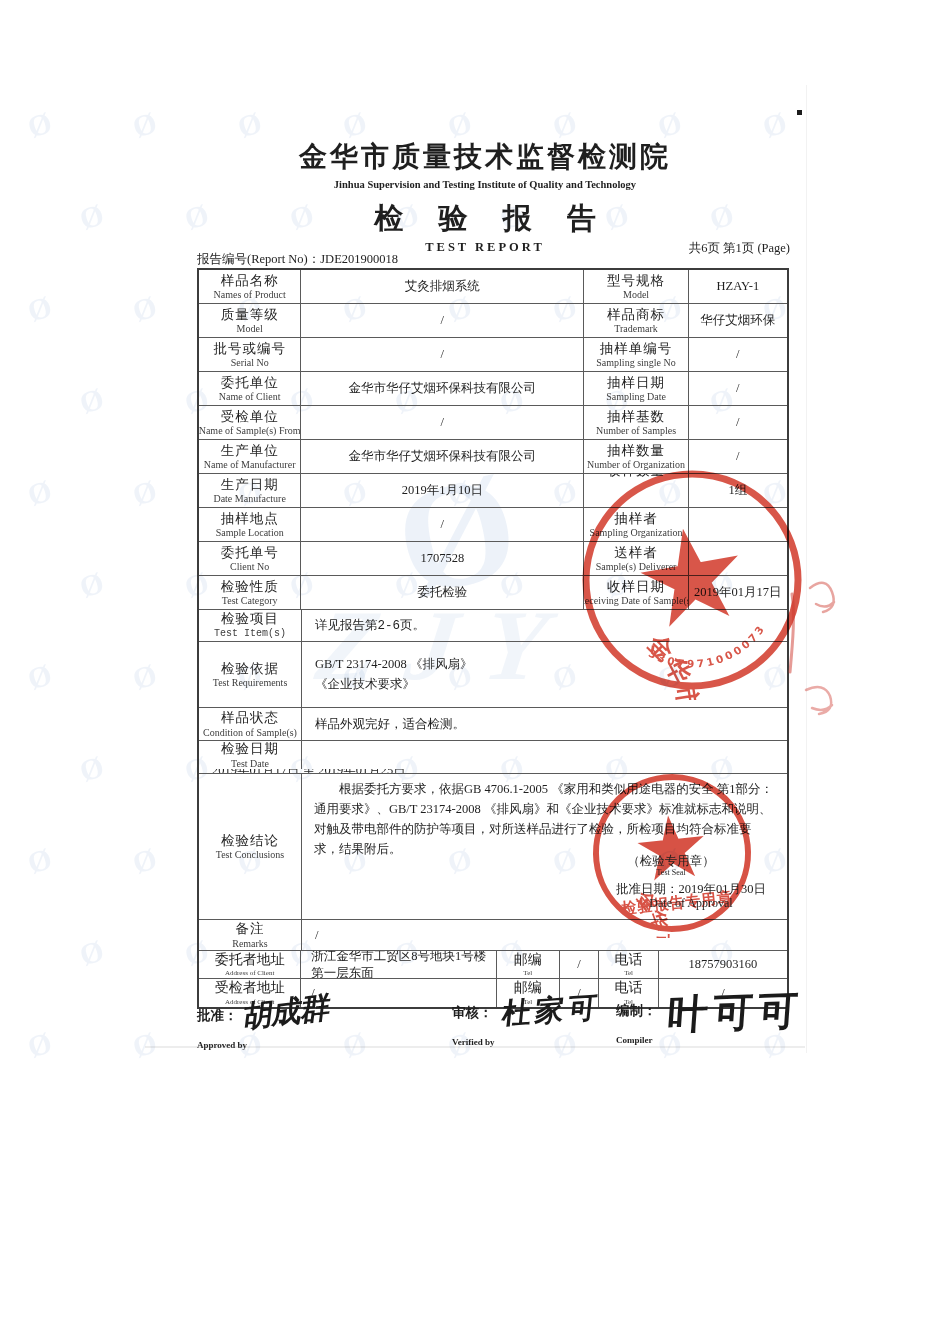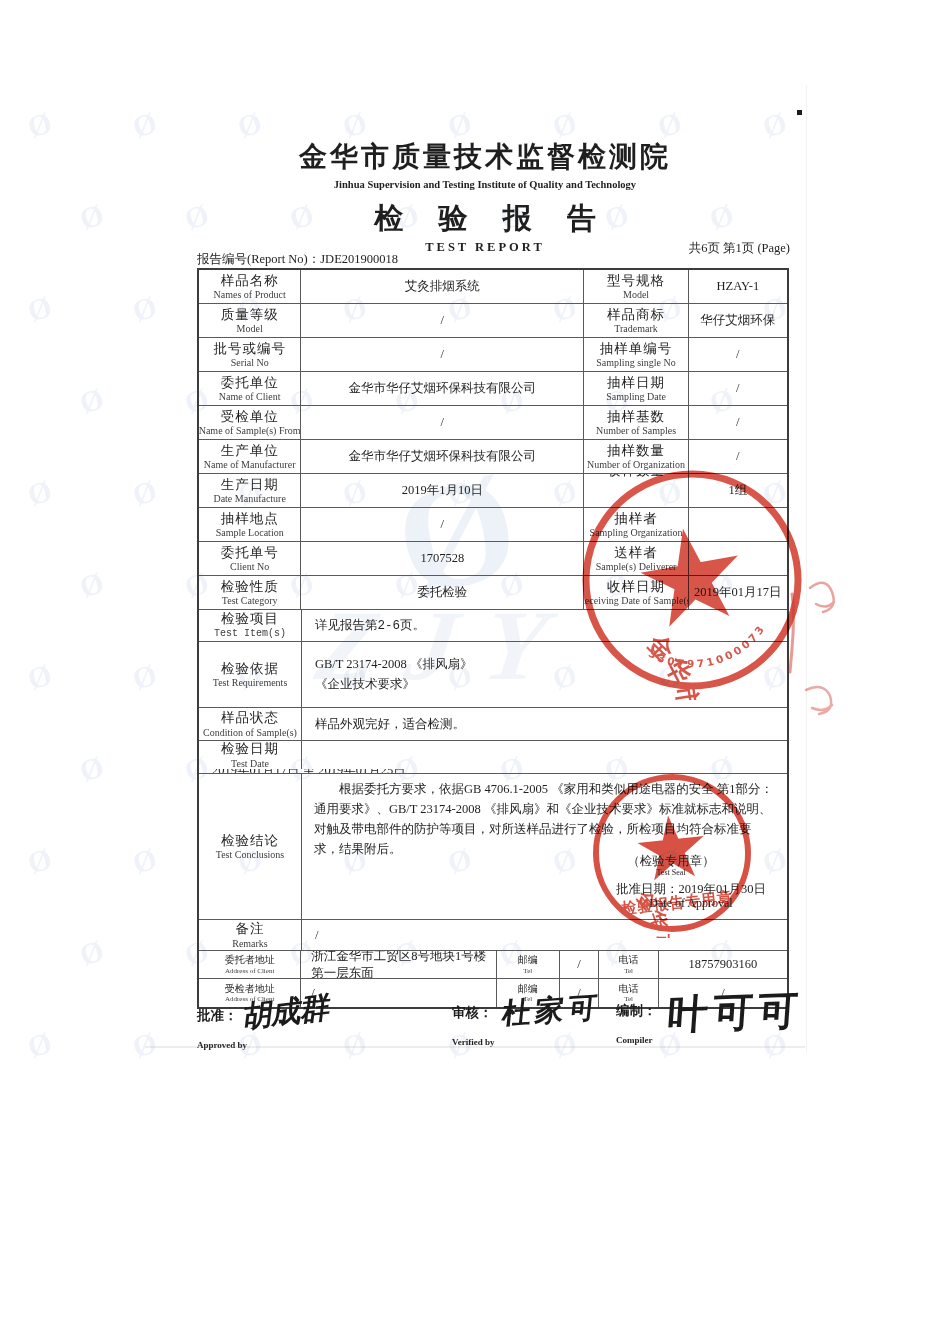--- a/index.html
+++ b/index.html
@@ -21,21 +21,21 @@
   #report-no{position:absolute;left:197px;top:251px;font-size:12.5px;z-index:2;}
   #page-indicator{position:absolute;left:560px;top:240px;width:230px;text-align:right;font-size:12.5px;z-index:2;}
   
   #report-table{position:absolute;left:197px;top:268px;width:592px;border:2px solid #3c3c3c;z-index:1;box-sizing:border-box;background:transparent;}
   .t-row{display:flex;border-bottom:1px solid #5a5a5a;box-sizing:border-box;}
   .t-row:last-child{border-bottom:none;}
   .t-cell{box-sizing:border-box;border-right:1px solid #5a5a5a;display:flex;flex-direction:column;align-items:center;justify-content:center;overflow:hidden;}
   .t-cell:last-child{border-right:none;}
   .lab .cn{font-size:13.5px;letter-spacing:1px;line-height:1.15;}
   .lab .en{font-size:10px;color:#3d3d3d;white-space:nowrap;margin-top:1px;}
-  .lab.small .cn{font-size:10px;letter-spacing:0;}
+  .lab.small .cn{font-size:14px;letter-spacing:0;}
   .lab.small .en{font-size:7px;}
   .val{font-size:12.5px;}
   .v2{flex:1;display:flex;flex-direction:column;justify-content:center;align-items:flex-start;}
   .v2 .single{padding-left:13px;font-size:12.5px;}
   .v2 .line{padding-left:13px;font-size:12.5px;line-height:1.55;}
   .v2 p.concl{margin:5px 12px auto 12px;text-indent:2em;font-size:12.5px;line-height:1.6;align-self:stretch;}
   
   .stamp{position:absolute;z-index:3;pointer-events:none;mix-blend-mode:multiply;}
   #seal-note1{position:absolute;left:596px;top:853px;width:150px;text-align:center;z-index:4;pointer-events:none;}
   #seal-note1 .cn{font-size:12.5px;}

